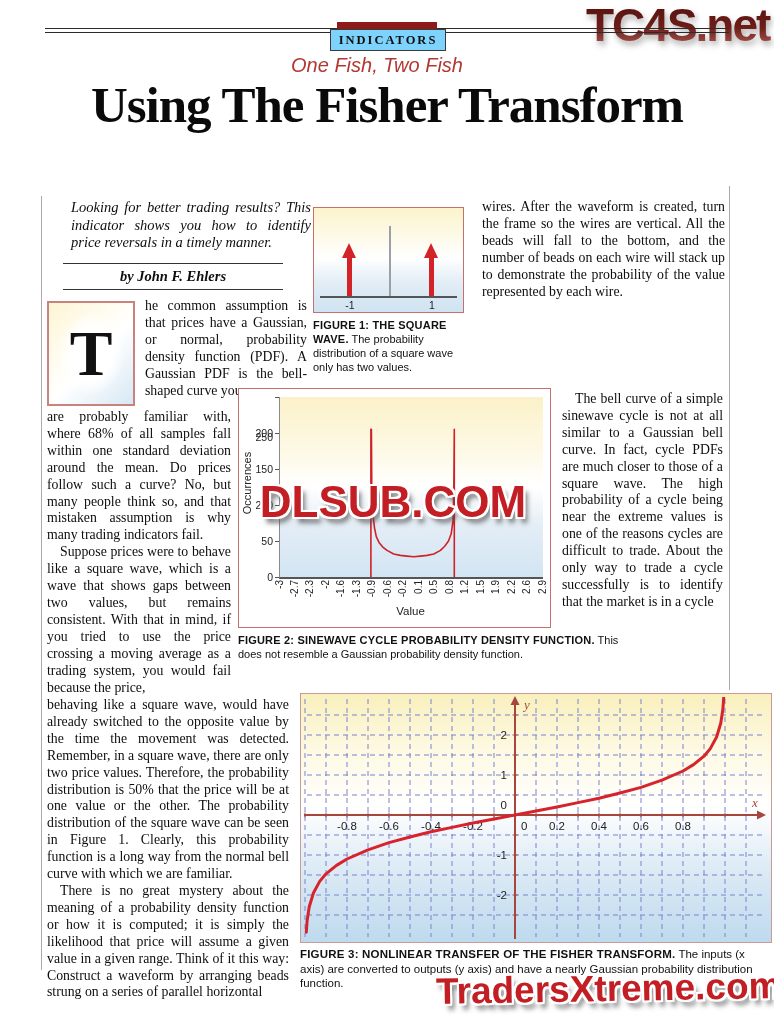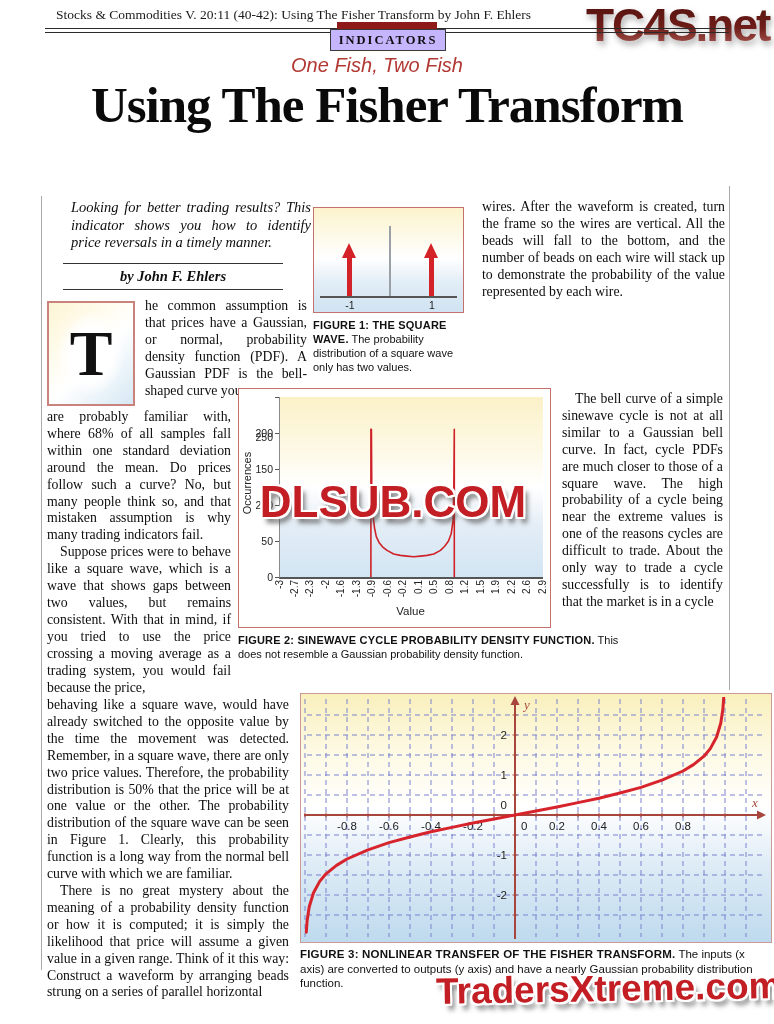--- a/index.html
+++ b/index.html
@@ -8,21 +8,21 @@
   .abs{position:absolute;}
 
   
   .hdr{left:56px;top:7px;width:560px;font-size:13.5px;color:#1a1a1a;}
   .rule{background:#2b2b2b;height:1px;}
   .wm-tc4s{left:586px;top:-2px;width:190px;font:bold 46px "Liberation Sans",sans-serif;
      letter-spacing:-2px;background:linear-gradient(180deg,#4e100d 0%,#6f1d18 55%,#b96a64 100%);
      -webkit-background-clip:text;background-clip:text;color:transparent;
      filter:drop-shadow(2px 4px 3px rgba(110,110,110,.55));}
   .kickerbar{left:337px;top:22px;width:100px;height:7px;background:#8e1a1a;}
-  .kickerbox{left:330px;top:29px;width:114px;height:20px;border:1px solid #3a3a3a;background:#c4b5fd;
+  .kickerbox{left:330px;top:29px;width:114px;height:20px;border:1px solid #3a3a3a;background:#7dd3fc;
      display:flex;align-items:center;justify-content:center;
      font:bold 12.5px "Liberation Serif",serif;letter-spacing:2px;}
   .subtitle{left:0;top:54px;width:754px;text-align:center;
      font:italic 20px "Liberation Sans",sans-serif;color:#b23833;}
   .title{left:0;top:76px;width:774px;text-align:center;
      font:bold 51px "Liberation Serif",serif;letter-spacing:-1px;color:#0a0a0a;}
 
   
   .vrule{width:1px;background:#aaa;}
 
@@ -88,21 +88,20 @@
        -2px 0 0 #fff,2px 0 0 #fff,0 -2px 0 #fff,0 2px 0 #fff,4px 6px 5px rgba(80,80,80,.75);}
   .wm-dlsub{left:233px;top:477px;width:320px;font-size:44px;letter-spacing:0px;}
   .wm-traders{left:436px;top:968px;width:340px;font-size:37px;transform:rotate(-1deg);}
   .copyright{left:295px;top:988px;width:400px;font-size:15.5px;color:#111;}
 </style>
 </head>
 <body>
 
 <div id="page">
 
-  <div class="abs hdr">Stocks &amp; Commodities V. 20:11 (40-42): Using The Fisher Transform by John F. Ehlers</div>
   <div class="abs wm-tc4s">TC4S.net</div>
   <div class="abs rule" style="left:45px;top:28px;width:684px;"></div>
   <div class="abs rule" style="left:45px;top:32px;width:684px;"></div>
   <div class="abs kickerbar"></div>
   <div class="abs kickerbox">INDICATORS</div>
   <div class="abs subtitle">One Fish, Two Fish</div>
   <div class="abs title">Using The Fisher Transform</div>
 
   <div class="abs vrule" style="left:41px;top:196px;height:774px;"></div>
   <div class="abs vrule" style="left:729px;top:186px;height:504px;"></div>

